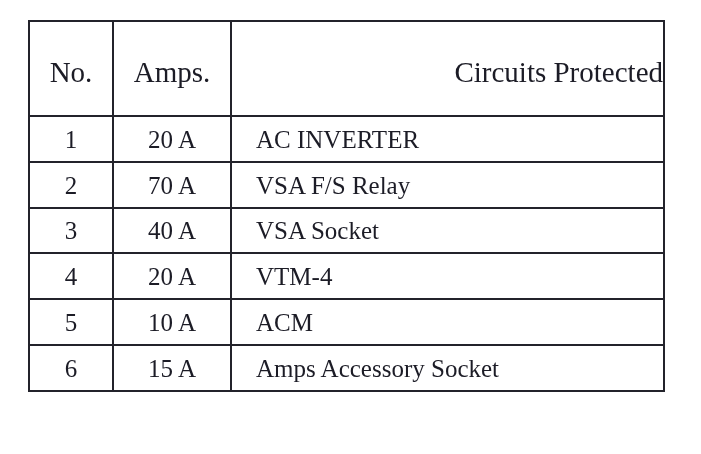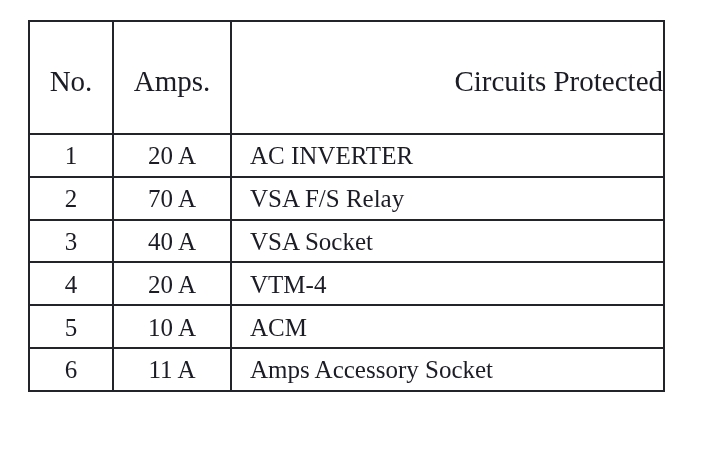--- a/index.html
+++ b/index.html
@@ -35,21 +35,21 @@
   table.fuse-table,
   table.fuse-table th,
   table.fuse-table td {
     border: 2px solid #23232b;
   }
 
   col.col-no    { width: 84px; }
   col.col-amps  { width: 118px; }
   col.col-circ  { width: 433px; }
 
-  thead tr { height: 113px; margin-top: 44px; }
+  thead tr { height: 95px; margin-top: 44px; }
 
   thead th {
     font-weight: normal;
     font-size: 29px;
     line-height: 1.1;
     color: #1c1c26;
     vertical-align: middle;
     padding: 0;
   }
   thead th.h-no,
@@ -73,21 +73,21 @@
     color: #1c1c26;
     vertical-align: middle;
     padding: 0;
   }
   tbody td.c-no,
   tbody td.c-amps {
     text-align: center;
   }
   tbody td.c-circ {
     text-align: left;
-    padding-left: 18px;
+    padding-left: 24px;
   }
   tbody td .cell-inner {
     display: block;
     position: relative;
     top: 1px;
   }
 </style>
 </head>
 <body>
 
@@ -165,21 +165,21 @@
           </td>
         <td class="c-circ">
             <span class="cell-inner">ACM</span>
           </td>
       </tr>
       <tr>
         <td class="c-no">
             <span class="cell-inner">6</span>
           </td>
         <td class="c-amps">
-            <span class="cell-inner">11 A</span>
+            <span class="cell-inner">15 A</span>
           </td>
         <td class="c-circ">
             <span class="cell-inner">Amps Accessory Socket</span>
           </td>
       </tr>
     </tbody>
   </table>
 </div>
 
 </body></html>

